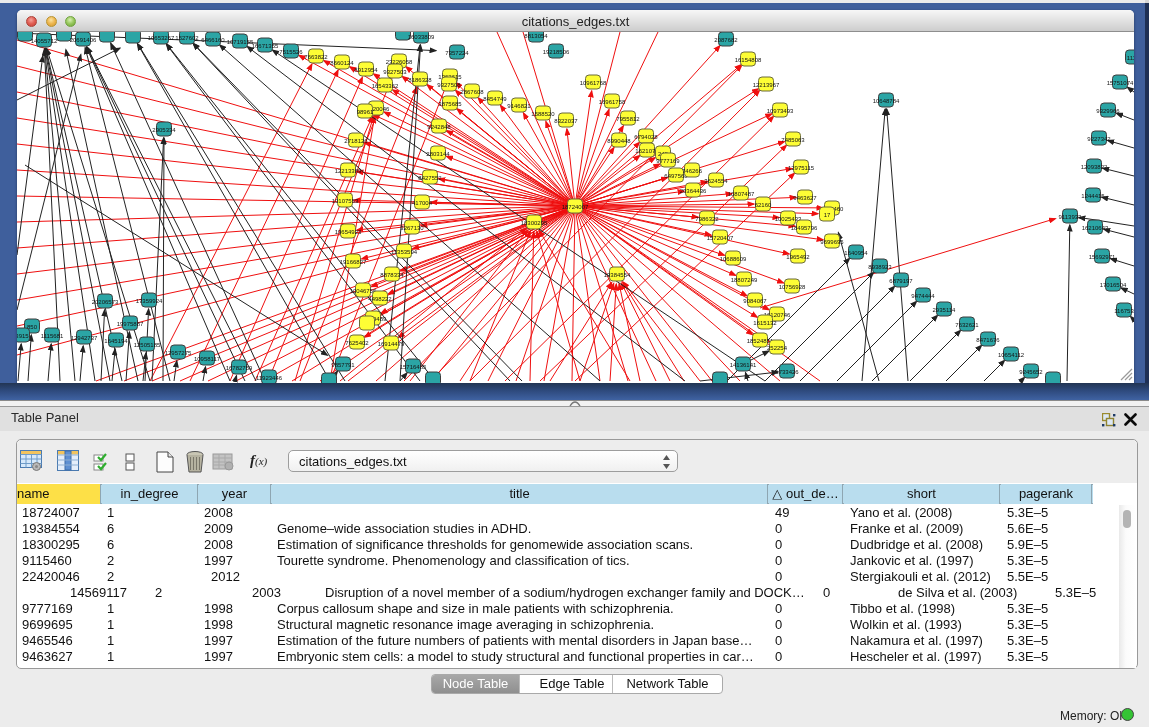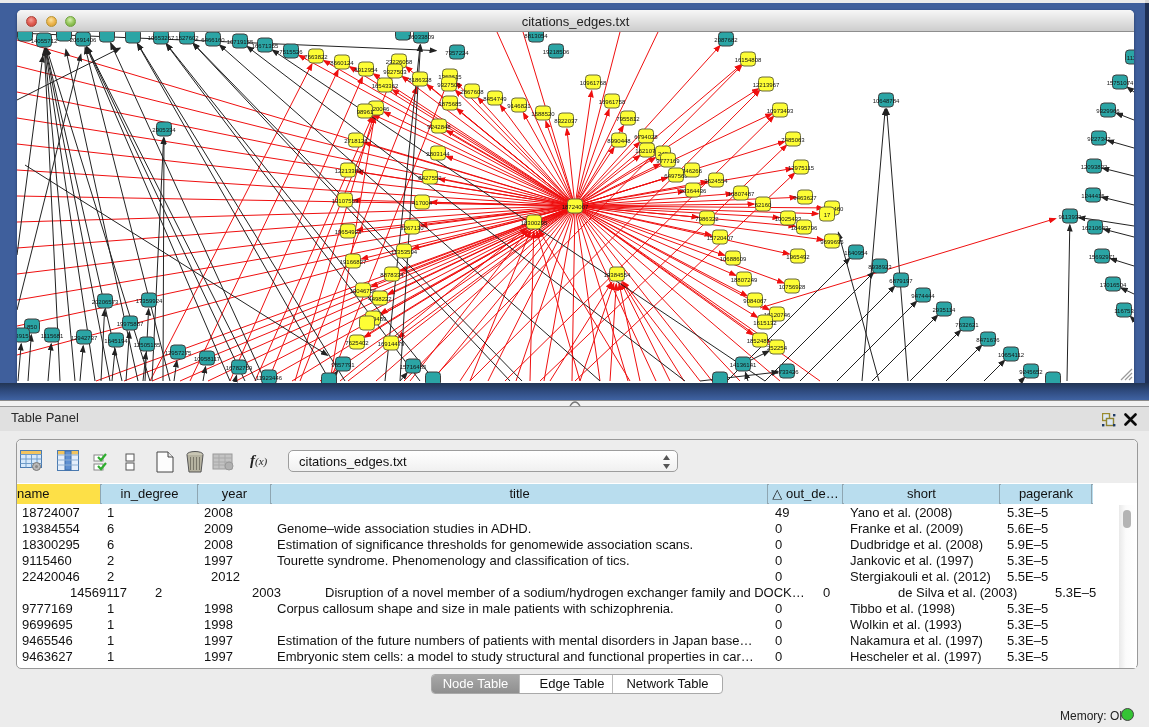--- a/index.html
+++ b/index.html
@@ -651,20 +651,21 @@
     <div style="position:absolute;left:187px;width:68px;top:0;white-space:nowrap;overflow:hidden;text-align:left;line-height:16px;">1998</div>
     <div style="position:absolute;left:260px;width:492px;top:0;white-space:nowrap;overflow:hidden;text-align:left;line-height:16px;">Corpus callosum shape and size in male patients with schizophrenia.</div>
     <div style="position:absolute;left:758px;width:69px;top:0;white-space:nowrap;overflow:hidden;text-align:left;line-height:16px;">0</div>
     <div style="position:absolute;left:833px;width:151px;top:0;white-space:nowrap;overflow:hidden;text-align:left;line-height:16px;">Tibbo et al. (1998)</div>
     <div style="position:absolute;left:990px;width:86px;top:0;white-space:nowrap;overflow:hidden;text-align:left;line-height:16px;">5.3E–5</div>
   </div>
 <div style="position:absolute;left:17px;top:617px;width:1080px;height:16px;font-size:13px;color:#111;">
     <div style="position:absolute;left:5px;width:80px;top:0;white-space:nowrap;overflow:hidden;text-align:left;line-height:16px;">9699695</div>
     <div style="position:absolute;left:90px;width:92px;top:0;white-space:nowrap;overflow:hidden;text-align:left;line-height:16px;">1</div>
     <div style="position:absolute;left:187px;width:68px;top:0;white-space:nowrap;overflow:hidden;text-align:left;line-height:16px;">1998</div>
+    <div style="position:absolute;left:260px;width:492px;top:0;white-space:nowrap;overflow:hidden;text-align:left;line-height:16px;">Structural magnetic resonance image averaging in schizophrenia.</div>
     <div style="position:absolute;left:758px;width:69px;top:0;white-space:nowrap;overflow:hidden;text-align:left;line-height:16px;">0</div>
     <div style="position:absolute;left:833px;width:151px;top:0;white-space:nowrap;overflow:hidden;text-align:left;line-height:16px;">Wolkin et al. (1993)</div>
     <div style="position:absolute;left:990px;width:86px;top:0;white-space:nowrap;overflow:hidden;text-align:left;line-height:16px;">5.3E–5</div>
   </div>
 <div style="position:absolute;left:17px;top:633px;width:1080px;height:16px;font-size:13px;color:#111;">
     <div style="position:absolute;left:5px;width:80px;top:0;white-space:nowrap;overflow:hidden;text-align:left;line-height:16px;">9465546</div>
     <div style="position:absolute;left:90px;width:92px;top:0;white-space:nowrap;overflow:hidden;text-align:left;line-height:16px;">1</div>
     <div style="position:absolute;left:187px;width:68px;top:0;white-space:nowrap;overflow:hidden;text-align:left;line-height:16px;">1997</div>
     <div style="position:absolute;left:260px;width:492px;top:0;white-space:nowrap;overflow:hidden;text-align:left;line-height:16px;">Estimation of the future numbers of patients with mental disorders in Japan base…</div>
     <div style="position:absolute;left:758px;width:69px;top:0;white-space:nowrap;overflow:hidden;text-align:left;line-height:16px;">0</div>

